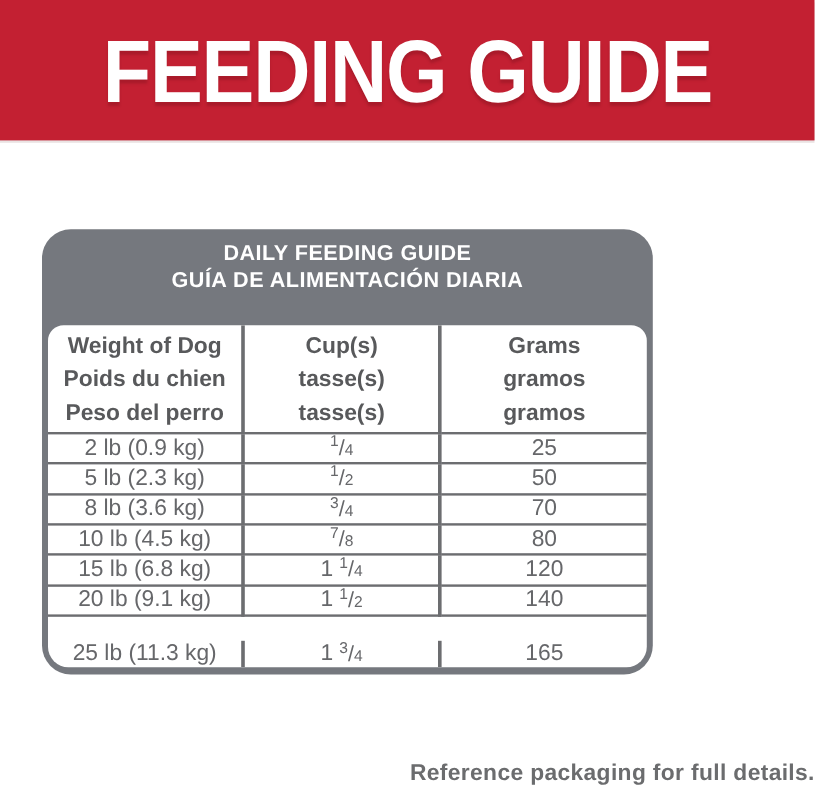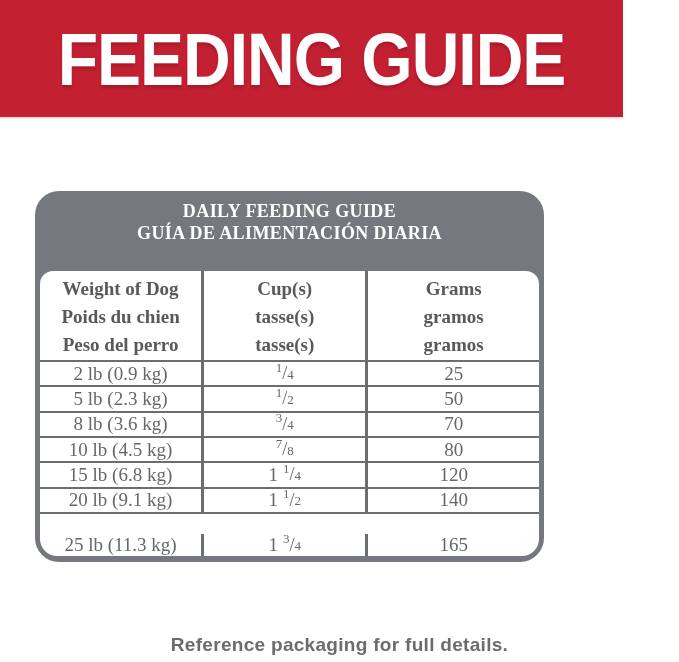--- a/index.html
+++ b/index.html
@@ -11,21 +11,21 @@
     width: 679px;
     height: 662px;
     background: #ffffff;
     overflow: hidden;
   }
 
   
   .banner {
     position: absolute;
     left: 0; top: 0;
-    width: 623px; height: 117px;
+    width: 679px; height: 117px;
     background: #c32032;
     display: flex;
     align-items: center;
     justify-content: center;
     box-shadow: 0 2px 0 #eae3e3;
   }
   .banner-title {
     color: #ffffff;
     font-size: 66px;
     font-weight: 800;
@@ -35,21 +35,20 @@
     text-shadow: 0 3px 2px rgba(90, 10, 20, 0.25);
   }
 
   
   .panel {
     position: absolute;
     left: 35px; top: 191px;
     width: 509px; height: 371px;
     background: #75787e;
     border-radius: 24px;
-    font-family: Liberation Serif, serif;
   }
   .panel-heading {
     position: absolute;
     left: 0; top: 9px;
     width: 100%;
     text-align: center;
     color: #ffffff;
     font-weight: 700;
     font-size: 18px;
     line-height: 22px;
@@ -91,21 +90,21 @@
   .fr-w { margin-right: 5px; }
   .fr-n { font-size: 13px; position: relative; top: -6px; }
   .fr-s { font-size: 18px; }
   .fr-d { font-size: 13px; position: relative; top: 1px; }
 
   
   .footer-note {
     position: absolute;
     left: 0; top: 634px;
     width: 100%;
-    text-align: center;
+    text-align: right;
     color: #6b6c6e;
     font-size: 19px;
     font-weight: 700;
     letter-spacing: 0.3px;
   }
 </style>
 </head>
 <body>
 
 <div class="page">

